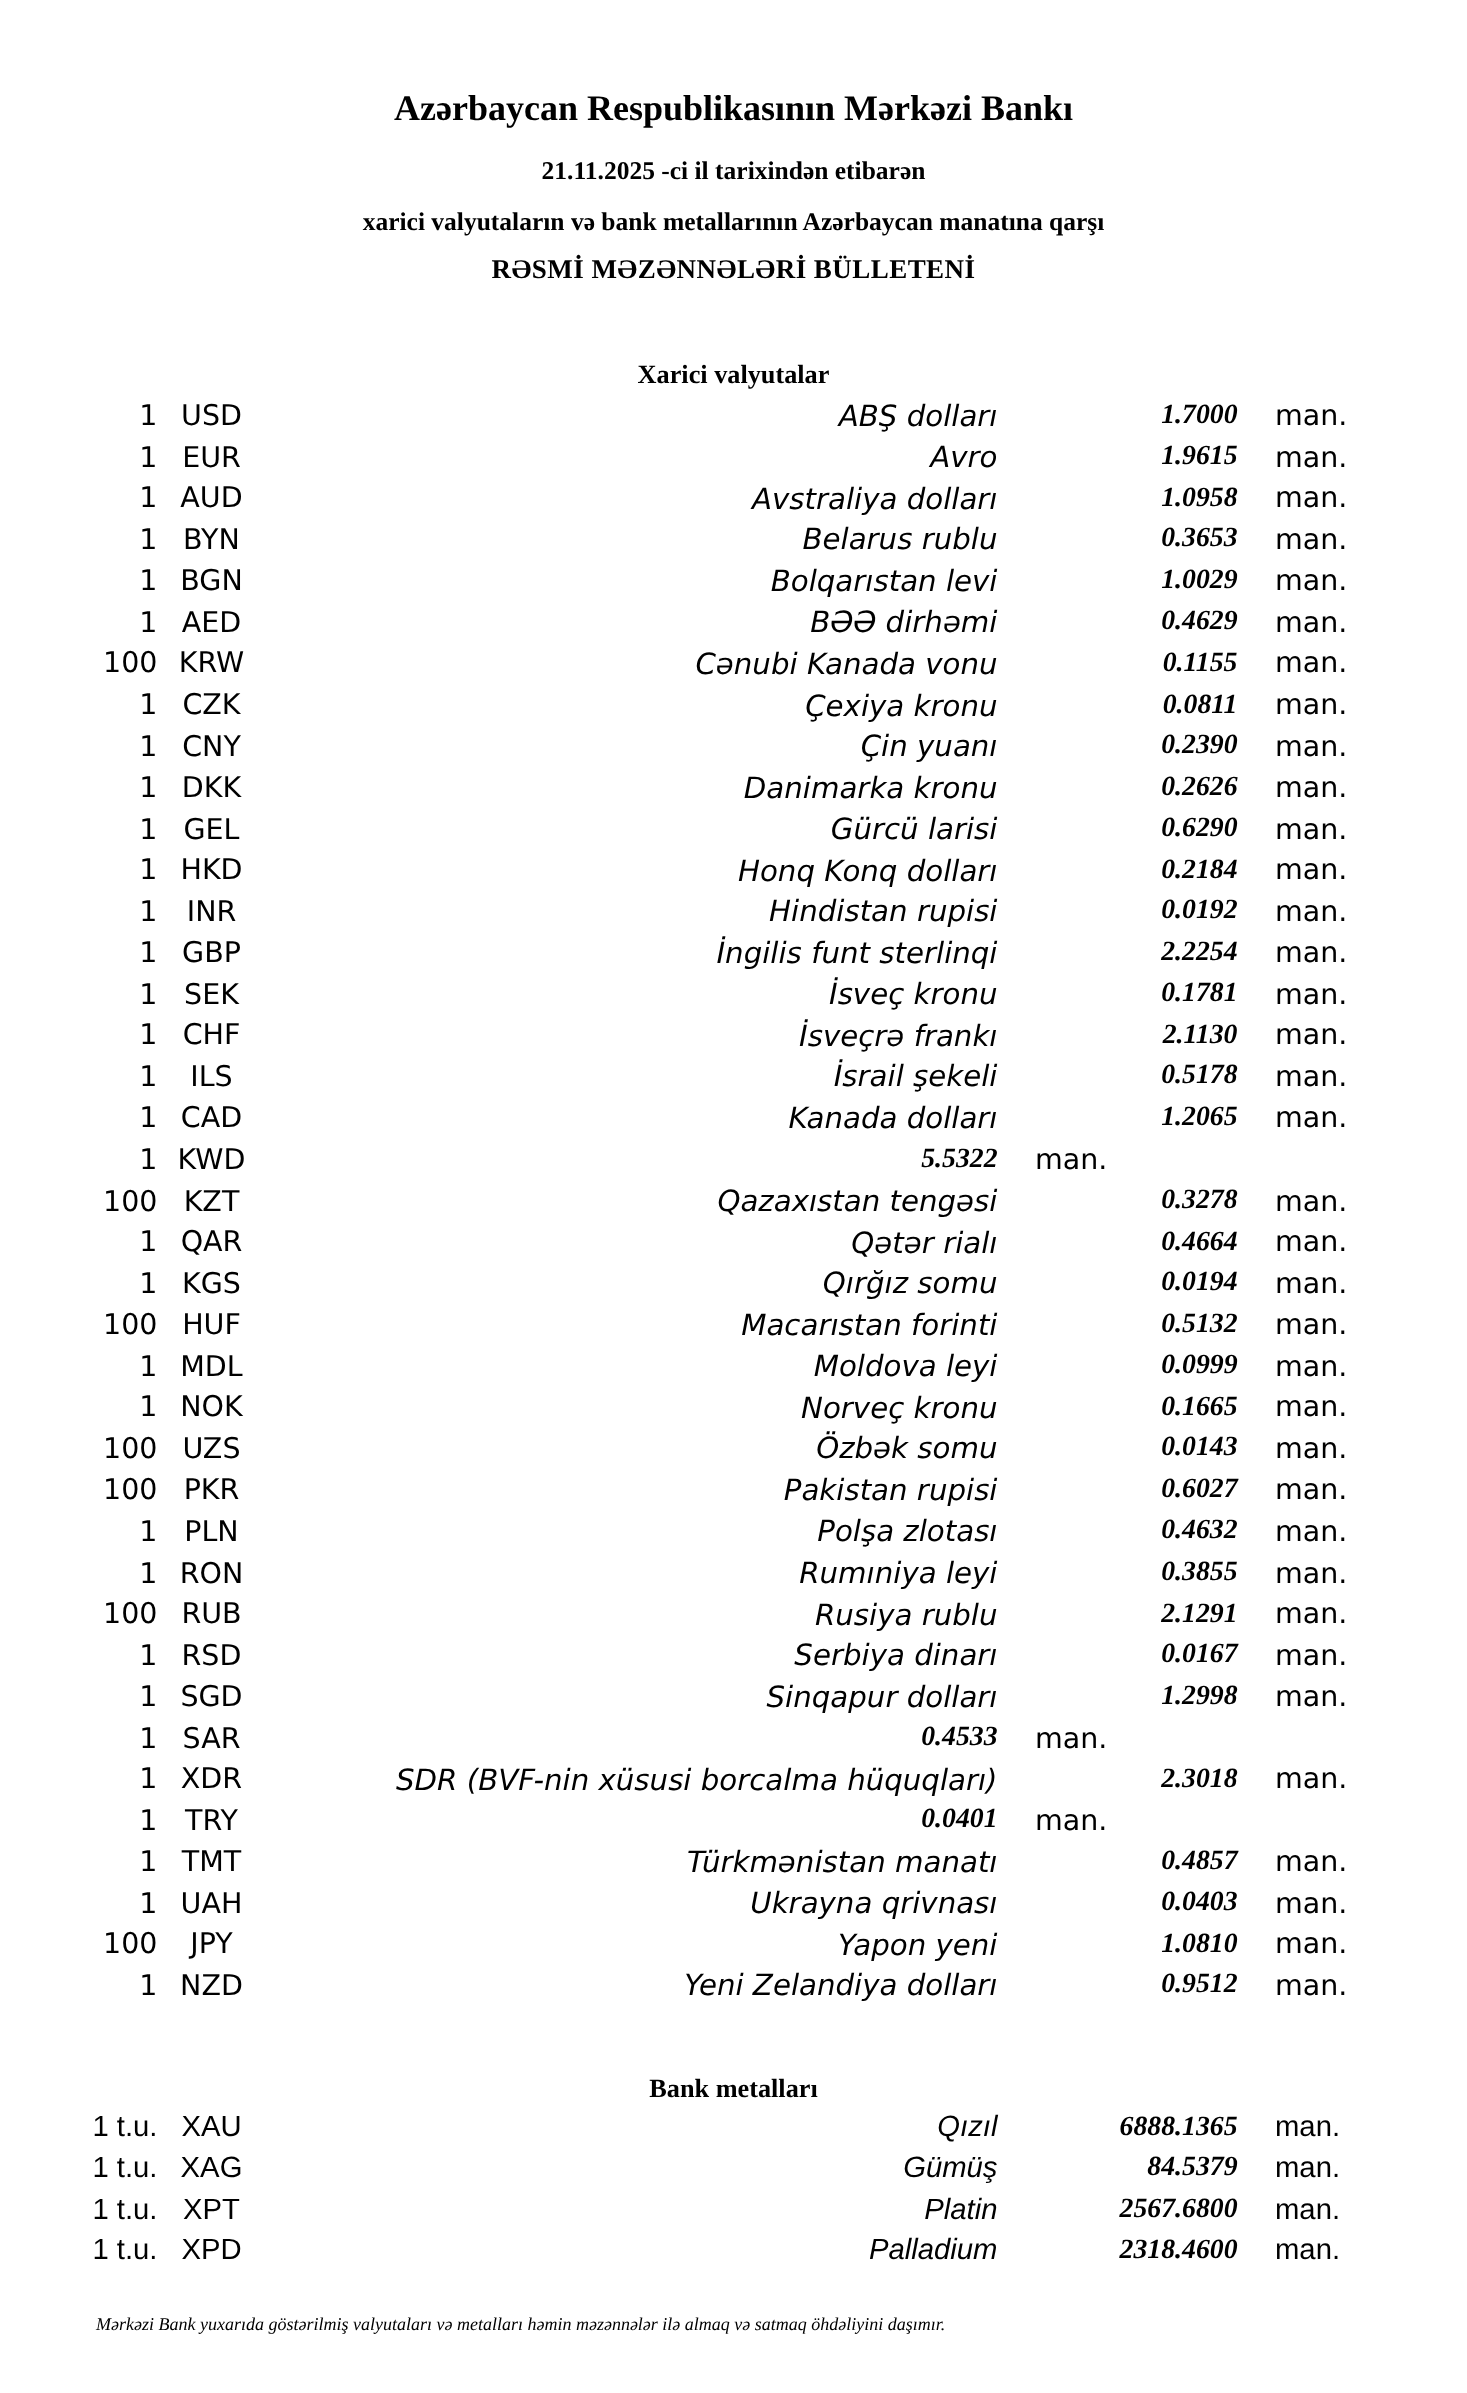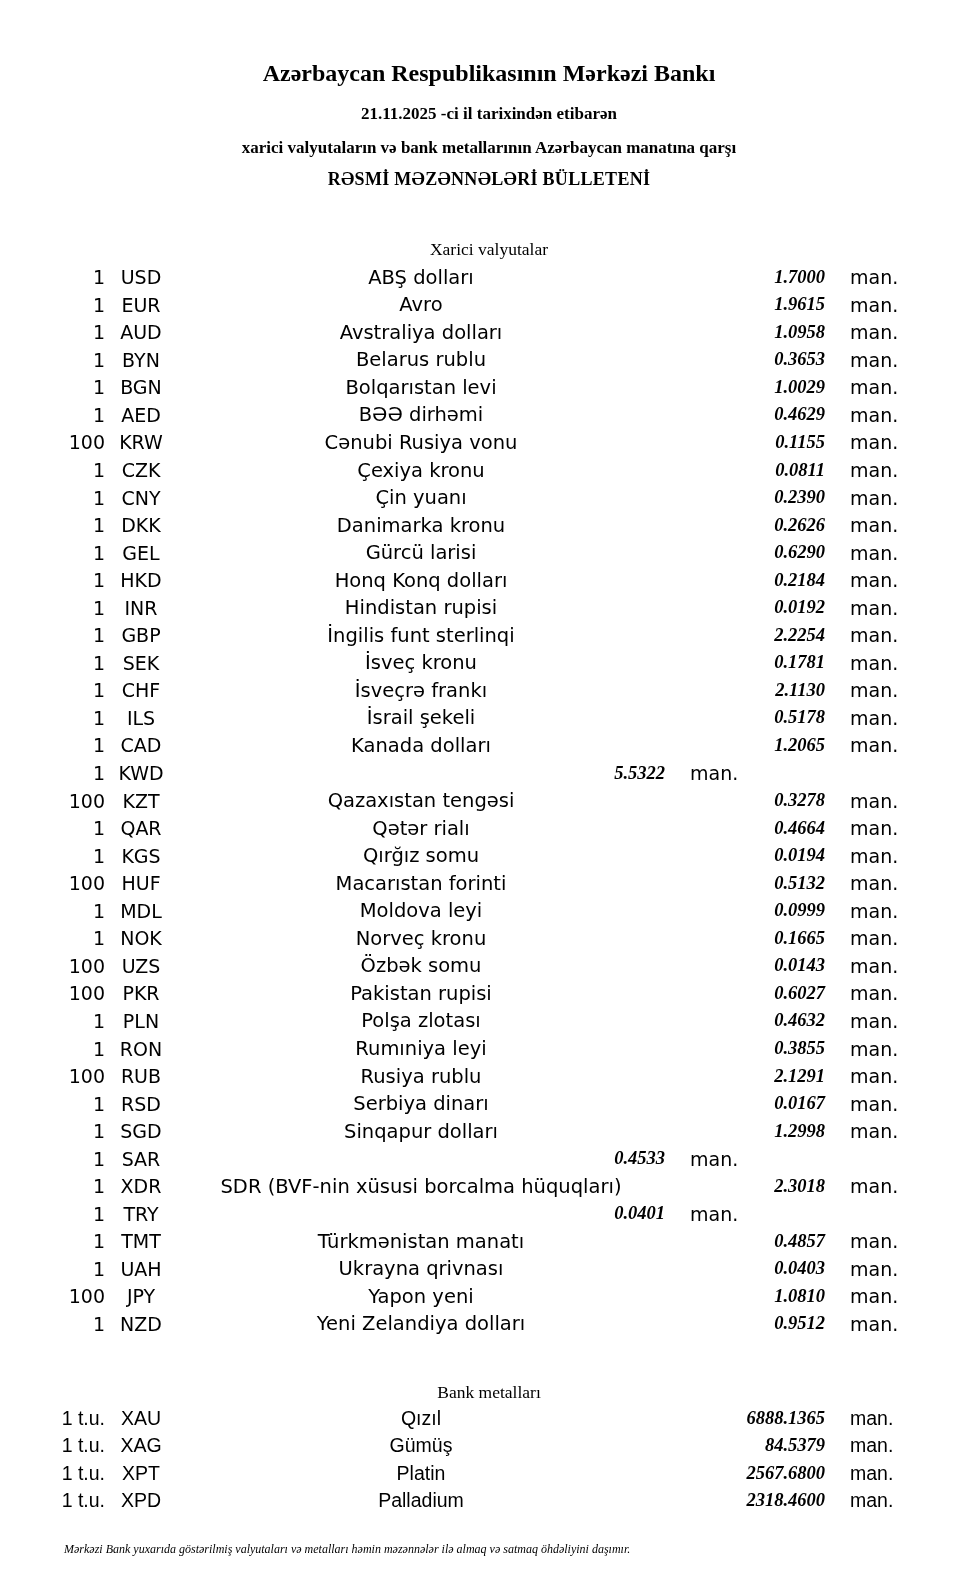--- a/index.html
+++ b/index.html
@@ -13,40 +13,40 @@
 
   
   .hdr { text-align: center; font-family: "Liberation Serif", serif; font-weight: bold; }
   .bank-title   { margin-top: 60px; font-size: 24px; line-height: 1.15; }
   .date-line    { margin-top: 16px; font-size: 17px; line-height: 1.2; }
   .subtitle     { margin-top: 14px; font-size: 17px; line-height: 1.2; }
   .bulletin     { margin-top: 11px; font-size: 18px; line-height: 1.17; letter-spacing: 0.3px; text-align: center; }
 
   .section-title {
     text-align: center; font-family: "Liberation Serif", serif;
-    font-weight: normal; font-size: 17.5px; line-height: 1.2;
+    font-weight: bold; font-size: 17.5px; line-height: 1.2;
   }
   .section-title.currencies { margin-top: 49px; }
   .section-title.metals     { margin-top: 44px; }
 
   
   .rows { margin-top: 3px; }
   .rows.metal-rows { margin-top: 2px; }
   .row {
     display: grid;
     grid-template-columns: 65px 72px 1fr 160px 75px;
     align-items: center;
     margin-left: 40px; width: 860px;
     height: 27.55px;
   }
   .metal-rows .row { height: 27.4px; }
 
   .cell-qty  { text-align: right;  font-size: 19px; }
   .cell-code { text-align: center; font-size: 19px; }
-  .cell-name { text-align: center;   font-size: 19.5px; white-space: nowrap; }
+  .cell-name { text-align: right;   font-size: 19.5px; white-space: nowrap; font-style: italic; }
   .cell-rate {
     text-align: right; font-family: "Liberation Serif", serif;
     font-style: italic; font-weight: 600; font-size: 18.5px;
   }
   .cell-unit { text-align: left; padding-left: 25px; font-size: 19px; }
 
   
   .metal-rows .cell-qty,
   .metal-rows .cell-code,
   .metal-rows .cell-name,
@@ -110,21 +110,21 @@
       <div class="row">
         <span class="cell-qty">1</span>
         <span class="cell-code">AED</span>
         <span class="cell-name">BƏƏ dirhəmi</span>
         <span class="cell-rate">0.4629</span>
         <span class="cell-unit">man.</span>
       </div>
       <div class="row">
         <span class="cell-qty">100</span>
         <span class="cell-code">KRW</span>
-        <span class="cell-name">Cənubi Rusiya vonu</span>
+        <span class="cell-name">Cənubi Kanada vonu</span>
         <span class="cell-rate">0.1155</span>
         <span class="cell-unit">man.</span>
       </div>
       <div class="row">
         <span class="cell-qty">1</span>
         <span class="cell-code">CZK</span>
         <span class="cell-name">Çexiya kronu</span>
         <span class="cell-rate">0.0811</span>
         <span class="cell-unit">man.</span>
       </div>

